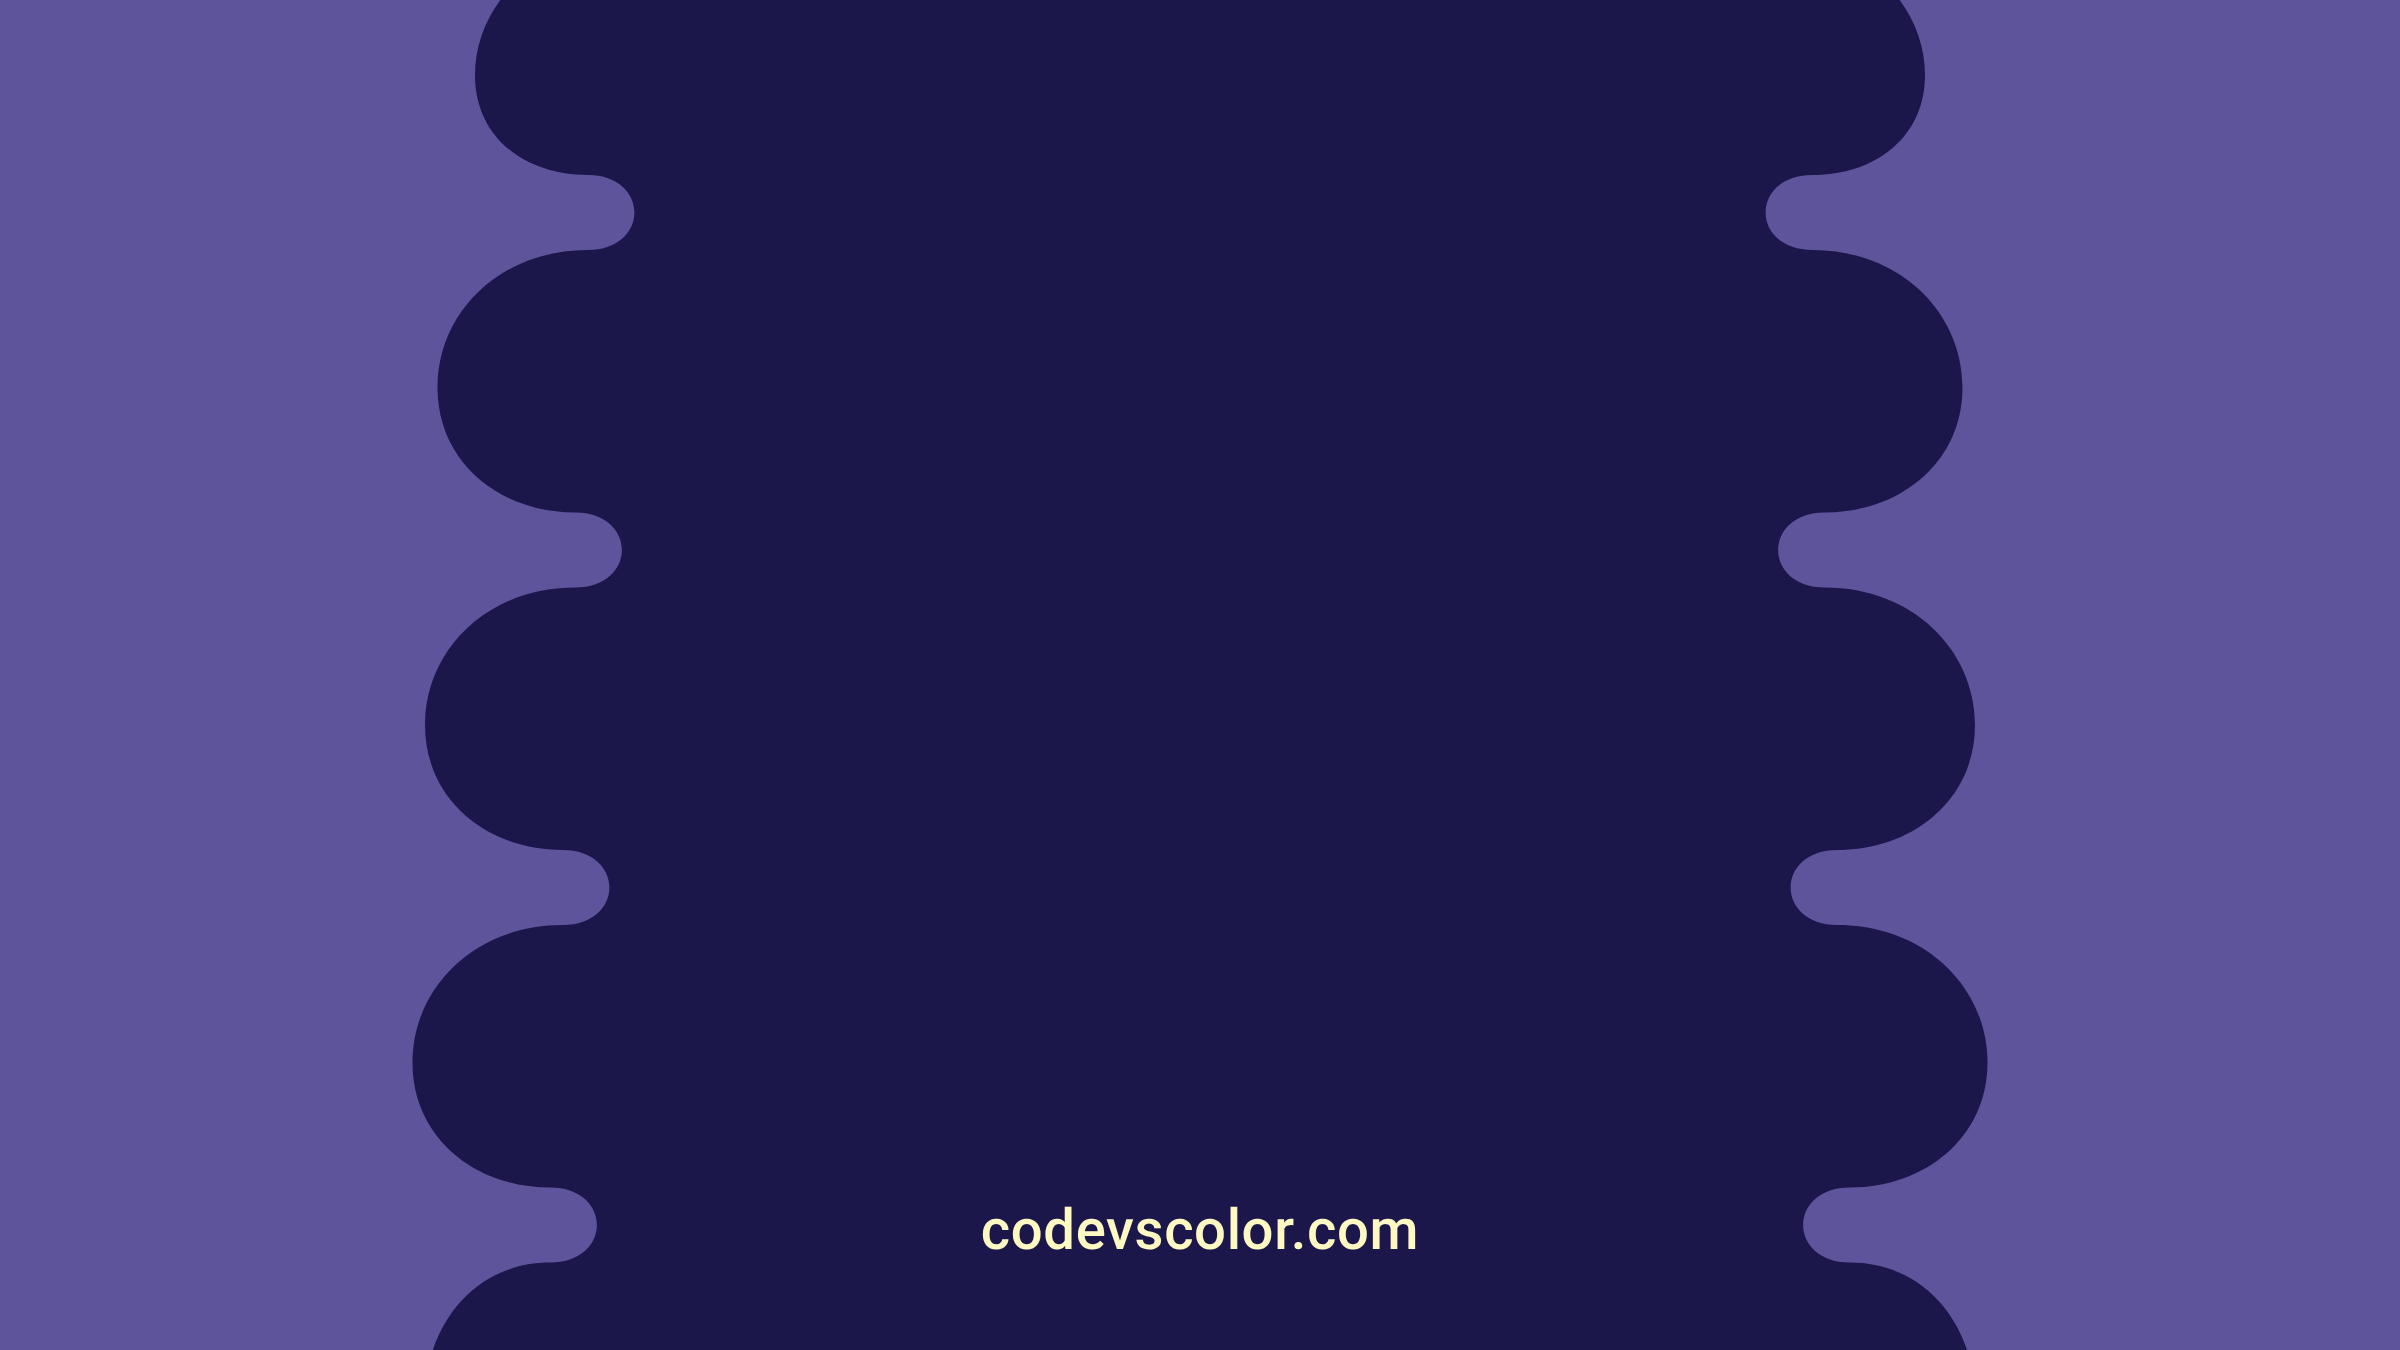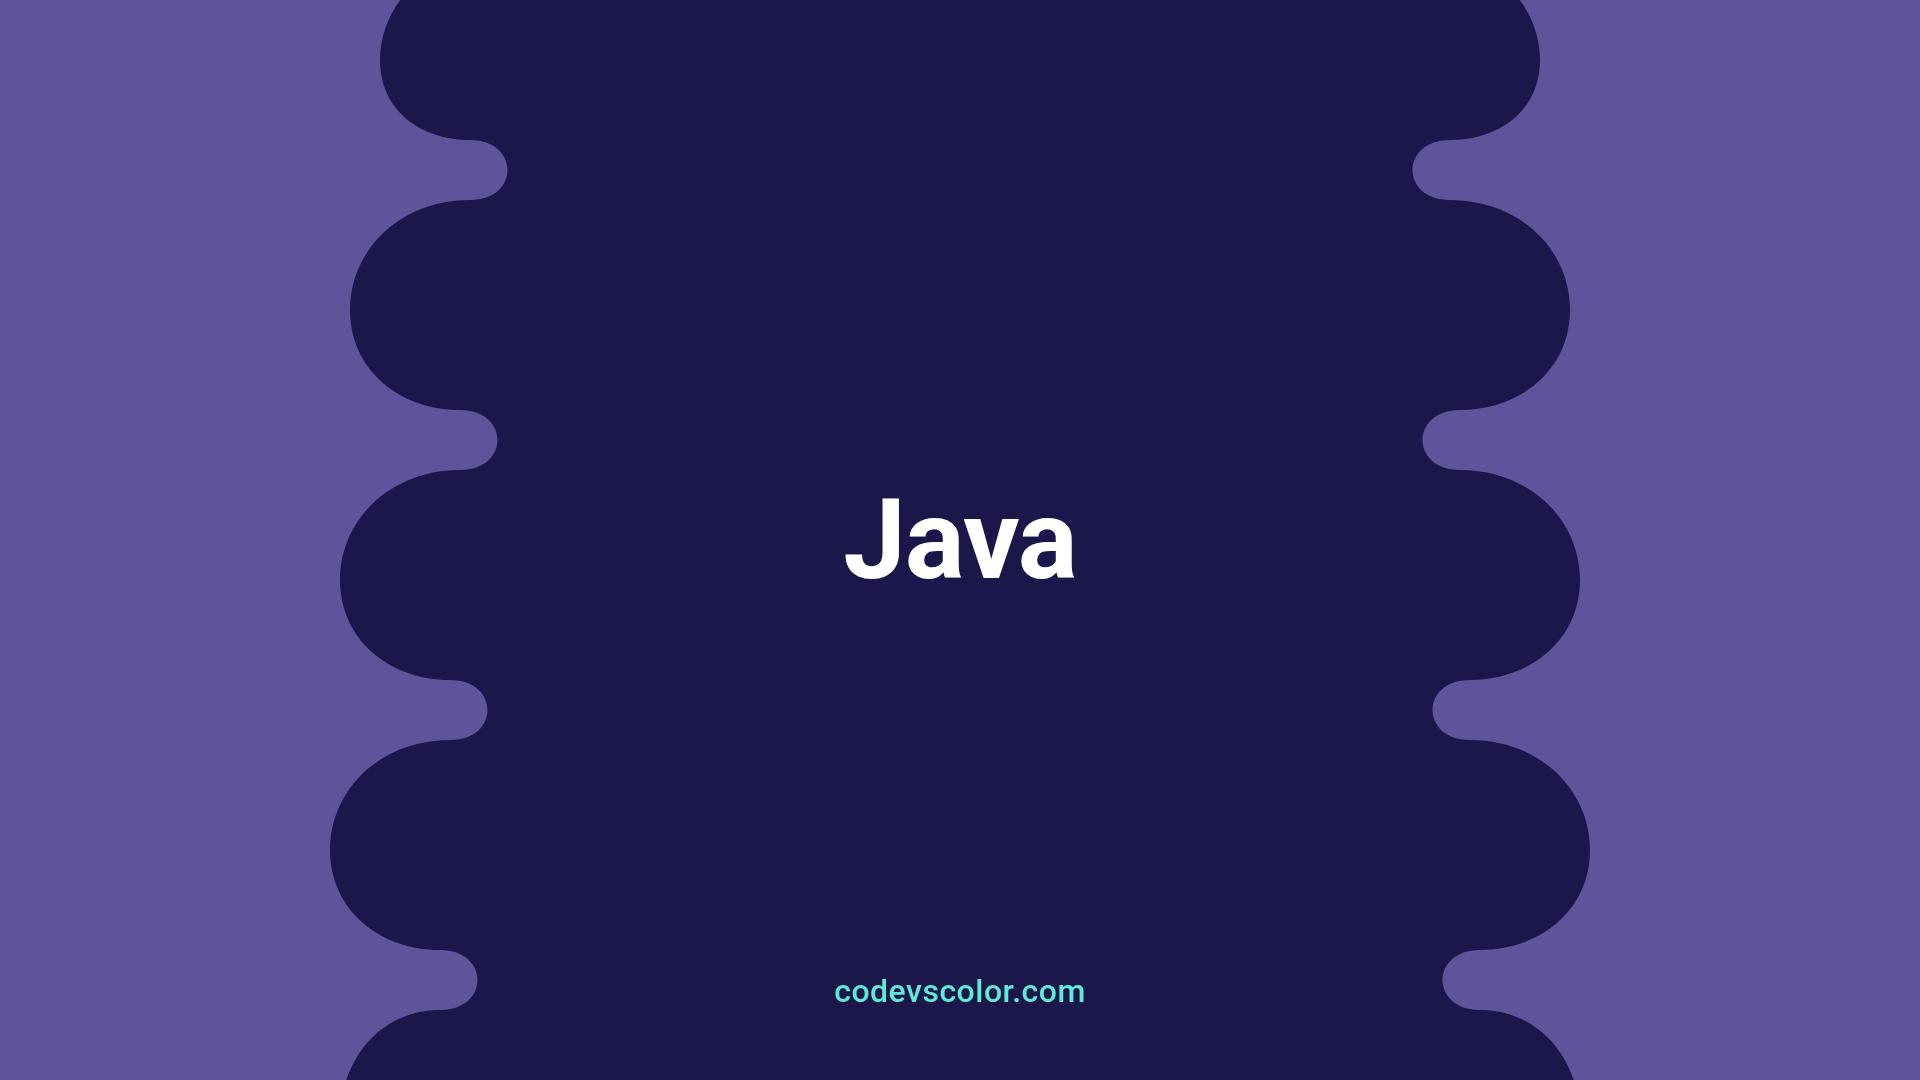--- a/index.html
+++ b/index.html
@@ -27,22 +27,22 @@
     font-size: 112px;
     line-height: 1.25;
     text-align: center;
     letter-spacing: -1px;
   }
   .site {
     position: absolute;
     bottom: 70px;
     width: 100%;
     text-align: center;
-    color: #5eead4;
-    font-size: 32px;
+    color: #fef9c3;
+    font-size: 45px;
     font-weight: 500;
     letter-spacing: 0.5px;
   }
 </style>
 </head>
 <body>
 
 <svg class="blob" viewBox="0 0 1920 1080" width="1920" height="1080" preserveAspectRatio="none">
   <path d="
     M 480 -40
@@ -73,17 +73,16 @@
     C 350 250 400 200 470 200
     C 520 200 520 140 470 140
     C 420 140 380 110 380 60
     C 380 10 420 -40 480 -40
     Z
   "></path>
 </svg>
 
 <div class="content">
   <div class="title">
-    <div>Java</div>
   </div>
 </div>
 
 <div class="site">codevscolor.com</div>
 
 </body></html>

